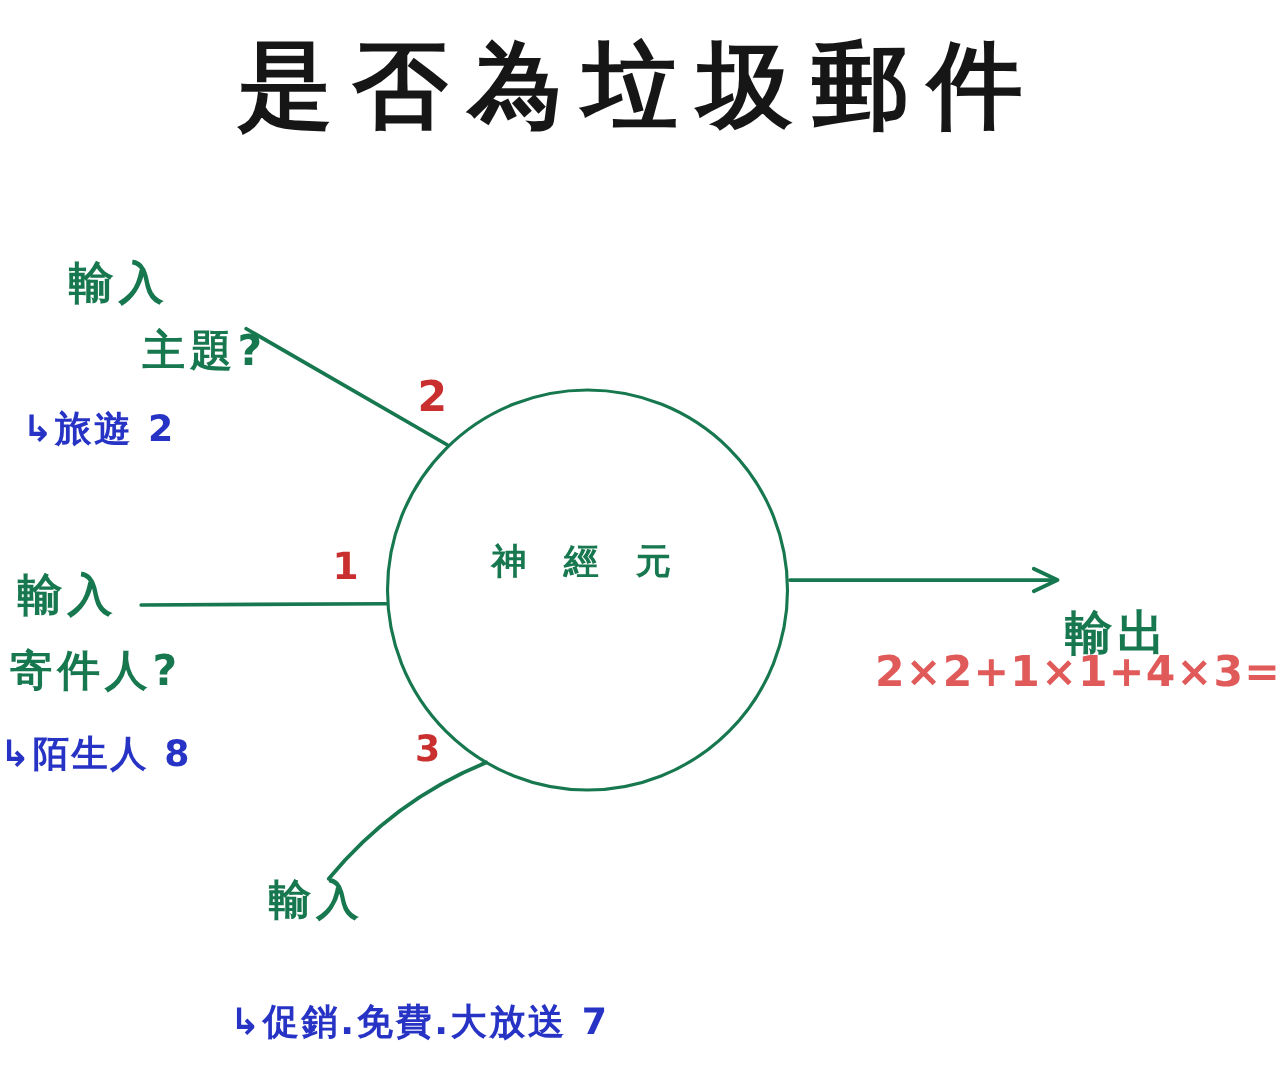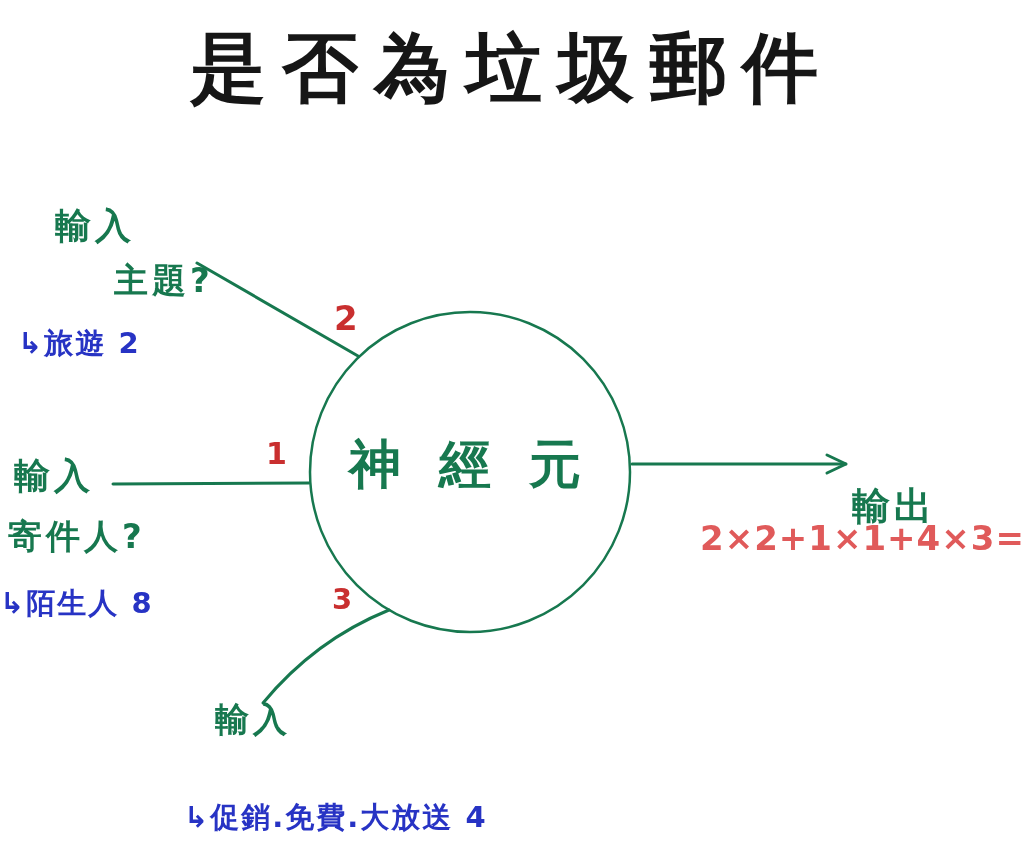--- a/index.html
+++ b/index.html
@@ -58,21 +58,21 @@
   .formula { color: var(--formula-red); font-weight: bold; letter-spacing: 1px; }
   .t30 { font-size: 30px; }
   .t32 { font-size: 29px; }
   .t34 { font-size: 34px; }
   .t36 { font-size: 36px; }
   .t38 { font-size: 38px; margin-top: 41px; }
   #neuron-label {
     left: 310px; top: 430px;
     width: 320px;
     text-align: center;
-    font-size: 52px;
+    font-size: 28px;
     letter-spacing: 10px;
   }
 </style>
 </head>
 <body>
 
 <div id="stage">
 
   <svg id="links" viewBox="0 0 1024 857" aria-hidden="true">
     <circle class="neuron" cx="470" cy="472" r="160"></circle>
@@ -89,21 +89,21 @@
   <div class="abs green t34" style="left:92px; top:258px;margin-left:22px;">主題?</div>
   <div class="abs blue t32" style="left:18px; top:324px;">↳旅遊 2</div>
   <div class="abs red t34" style="left:334px; top:298px;">2</div>
 
   <div class="abs green t36" style="left:14px; top:452px;">輸入</div>
   <div class="abs green t34" style="left:8px; top:514px;">寄件人?</div>
   <div class="abs blue t32" style="left:0px; top:584px;">↳陌生人 8</div>
   <div class="abs red t30" style="left:266px; top:436px;">1</div>
 
   <div class="abs green t34" style="left:215px; top:697px;">輸入</div>
-  <div class="abs blue t32" style="left:184px; top:798px;">↳促銷.免費.大放送 4</div>
+  <div class="abs blue t32" style="left:184px; top:798px;">↳促銷.免費.大放送 7</div>
   <div class="abs red t32" style="left:332px; top:582px;">3</div>
 
   <div id="neuron-label" class="abs green">神 經 元</div>
 
   <div class="abs green t38" style="left:852px; top:440px;">輸出</div>
   <div class="abs formula t34" style="left:700px; top:518px;">2×2+1×1+4×3=17</div>
 
 </div>
 
 </body></html>

